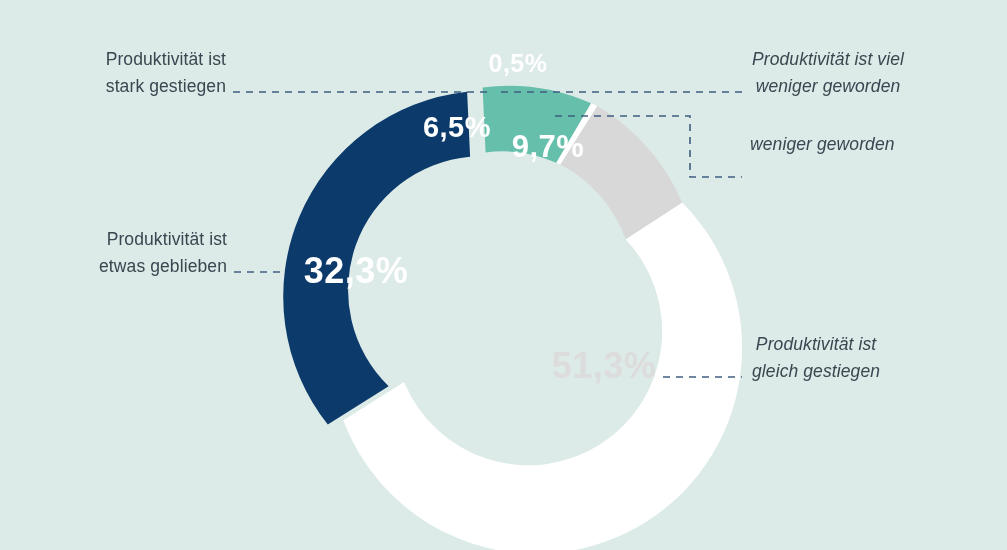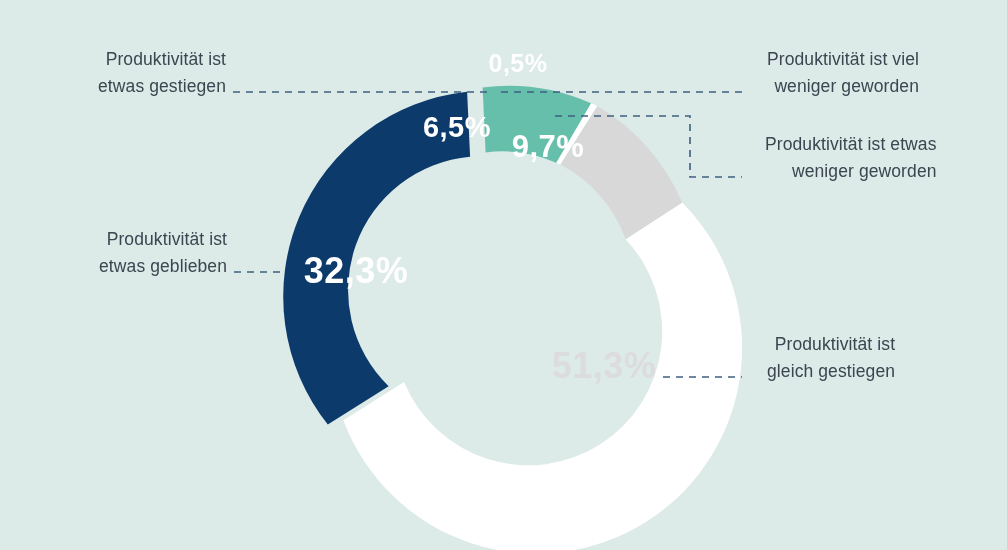--- a/index.html
+++ b/index.html
@@ -22,24 +22,24 @@
     height: 550px;
   }
   .label {
     position: absolute;
     font-size: 17.5px;
     line-height: 27px;
     color: #3b4650;
     white-space: nowrap;
     letter-spacing: 0.1px;
   }
-  .label.right { text-align: right; }
+  .label.right { text-align: center; font-style: italic; }
   .label.left  { text-align: right; }
 
-  .label-line { display: block; margin-left: 15px; }
+  .label-line { display: block; }
 
   svg { display: block; }
   .pct {
     font-family: "Liberation Sans", sans-serif;
     font-weight: bold;
     letter-spacing: 0.5px;
   }
 </style>
 </head>
 <body>
@@ -102,35 +102,34 @@
       <text class="pct" x="548" y="157" font-size="31" fill="#ffffff" text-anchor="middle">9,7%</text>
 
       <text class="pct" x="604" y="378" font-size="36" fill="#dcdcdc" text-anchor="middle">51,3%</text>
 
       <text class="pct" x="356" y="283" font-size="36" fill="#ffffff" text-anchor="middle">32,3%</text>
     </g>
   </svg>
 
   <div class="label left" style="right:781px; top:46px;">
     <span class="label-line">Produktivität ist</span>
-    <span class="label-line">etwas gestiegen</span>
+    <span class="label-line">stark gestiegen</span>
   </div>
 
   <div class="label left" style="right:780px; top:226px;">
     <span class="label-line">Produktivität ist</span>
     <span class="label-line">etwas geblieben</span>
   </div>
 
   <div class="label right" style="left:752px; top:46px;">
     <span class="label-line">Produktivität ist viel</span>
     <span class="label-line">weniger geworden</span>
   </div>
 
   <div class="label right" style="left:750px; top:131px;">
-    <span class="label-line">Produktivität ist etwas</span>
     <span class="label-line">weniger geworden</span>
   </div>
 
   <div class="label right" style="left:752px; top:331px;">
     <span class="label-line">Produktivität ist</span>
     <span class="label-line">gleich gestiegen</span>
   </div>
 
 </div>
 

